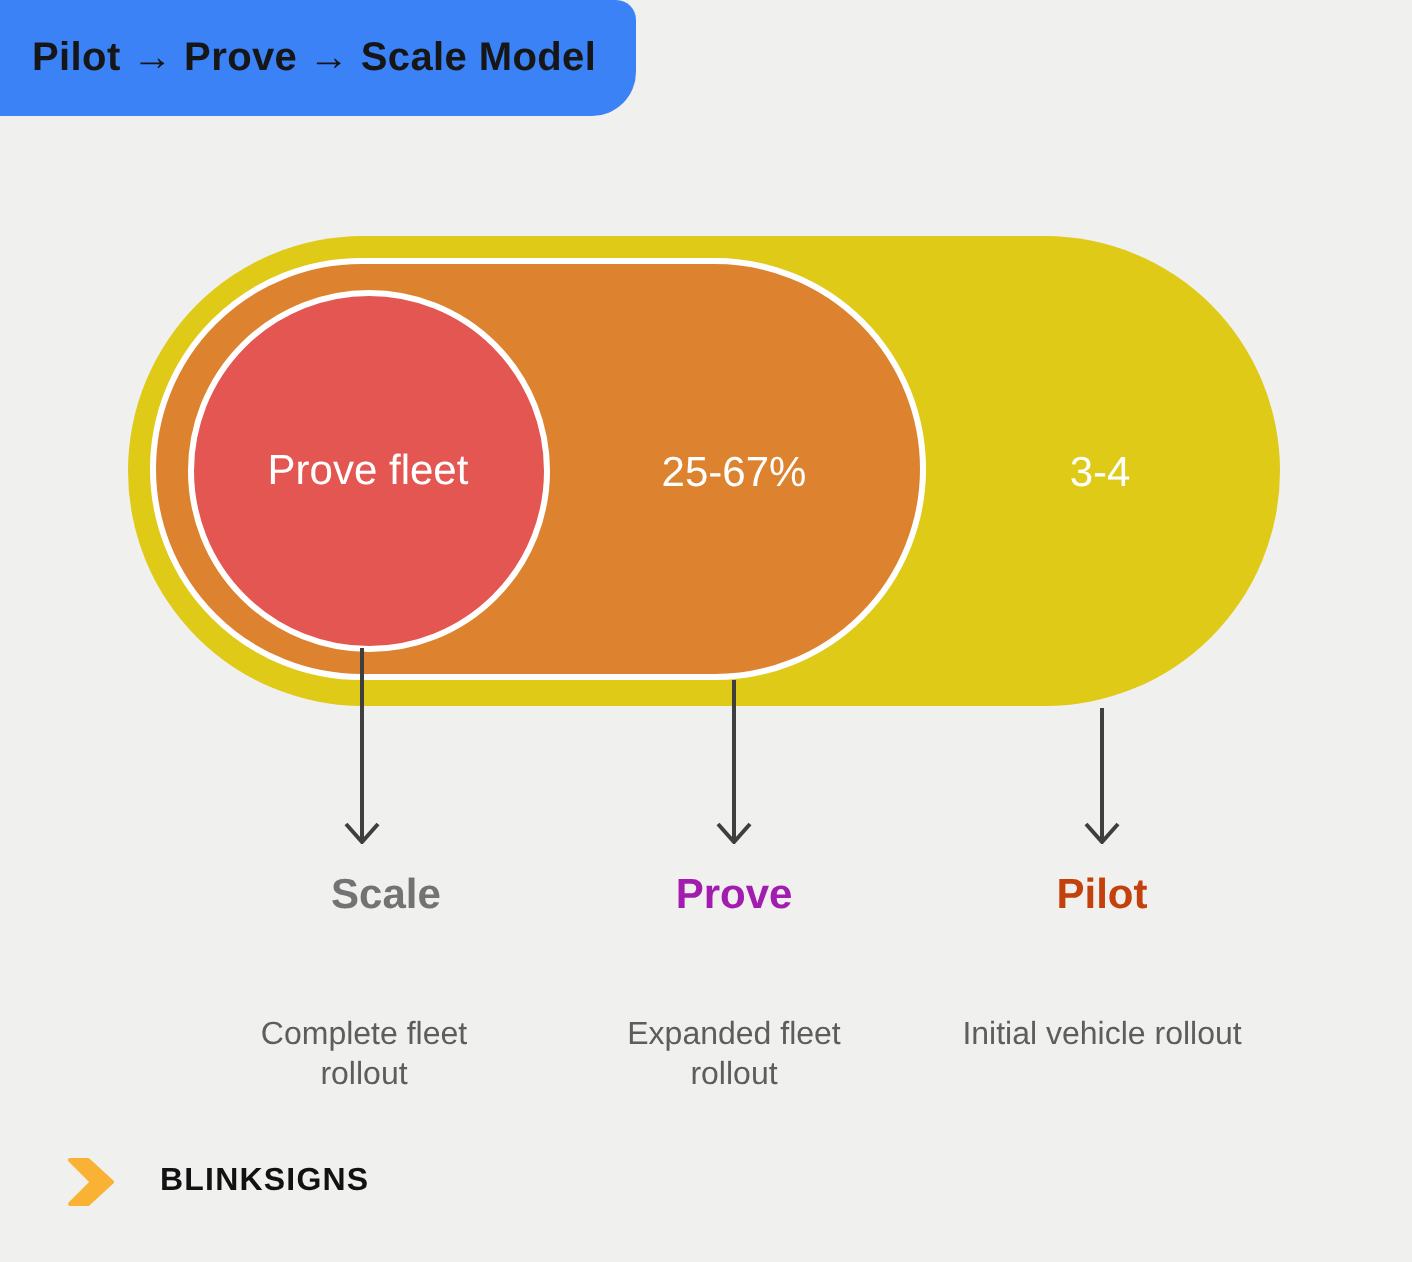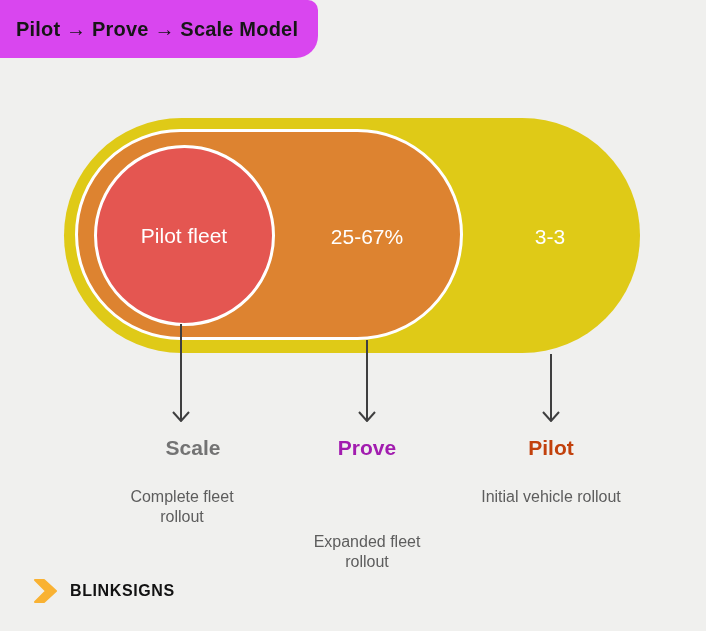--- a/index.html
+++ b/index.html
@@ -4,21 +4,21 @@
 <style>
   html,body{margin:0;padding:0;}
   body{
     width:706px;height:631px;position:relative;overflow:hidden;
     background:#f0f0ee;
     font-family:"Liberation Sans", sans-serif;
   }
   
   .banner{
     position:absolute;left:0;top:0;width:318px;height:58px;
-    background:#d946ef;border-radius:0 10px 22px 0;
+    background:#3b82f6;border-radius:0 10px 22px 0;
     display:flex;align-items:center;box-sizing:border-box;padding-left:16px;
   }
   .banner-title{font-size:20px;font-weight:700;color:#161616;letter-spacing:.2px;}
 
   
   .pill-yellow{
     position:absolute;left:64px;top:118px;width:576px;height:235px;
     background:#dfca17;border-radius:118px;
   }
   .pill-orange{
@@ -47,49 +47,49 @@
   .stage-label{
     position:absolute;transform:translate(-50%,-50%);
     font-size:21px;font-weight:700;white-space:nowrap;top:448px;
   }
   .lbl-scale{left:193px;color:#737373;}
   .lbl-prove{left:367px;color:#a21caf;}
   .lbl-pilot{left:551px;color:#c2410c;}
 
   
   .stage-desc{
-    position:absolute;top:487px;transform:translateX(-50%);
+    position:absolute;top:508px;transform:translateX(-50%);
     font-size:16px;line-height:1.25;color:#5d5d5d;text-align:center;
   }
   .desc-scale{left:182px;width:140px;}
-  .desc-prove{left:367px;width:140px;margin-top:45px;}
+  .desc-prove{left:367px;width:140px;}
   .desc-pilot{left:551px;width:230px;}
 
   
   .brand{
     position:absolute;left:33px;top:577px;height:28px;
-    display:flex;align-items:center;gap:13px;
+    display:flex;align-items:center;gap:23px;
   }
   .brand-name{font-size:16px;font-weight:700;color:#121212;letter-spacing:.6px;}
 </style>
 </head>
 <body>
 
 <div class="banner">
   <span class="banner-title">Pilot → Prove → Scale Model</span>
 </div>
 
 <div>
   <div class="pill-yellow"></div>
   <div class="pill-orange"></div>
   <div class="circle-red"></div>
 
-  <span class="pill-value val-scale">Pilot fleet</span>
+  <span class="pill-value val-scale">Prove fleet</span>
   <span class="pill-value val-prove">25-67%</span>
-  <span class="pill-value val-pilot">3-3</span>
+  <span class="pill-value val-pilot">3-4</span>
 
   <svg class="arrow arrow-scale" viewBox="0 0 20 98">
     <line x1="10" y1="0" x2="10" y2="96" stroke="#3f3f3f" stroke-width="2"></line>
     <polyline points="2,88 10,97 18,88" fill="none" stroke="#3f3f3f" stroke-width="2"></polyline>
   </svg>
   <svg class="arrow arrow-prove" viewBox="0 0 20 82">
     <line x1="10" y1="0" x2="10" y2="80" stroke="#3f3f3f" stroke-width="2"></line>
     <polyline points="2,72 10,81 18,72" fill="none" stroke="#3f3f3f" stroke-width="2"></polyline>
   </svg>
   <svg class="arrow arrow-pilot" viewBox="0 0 20 68">

